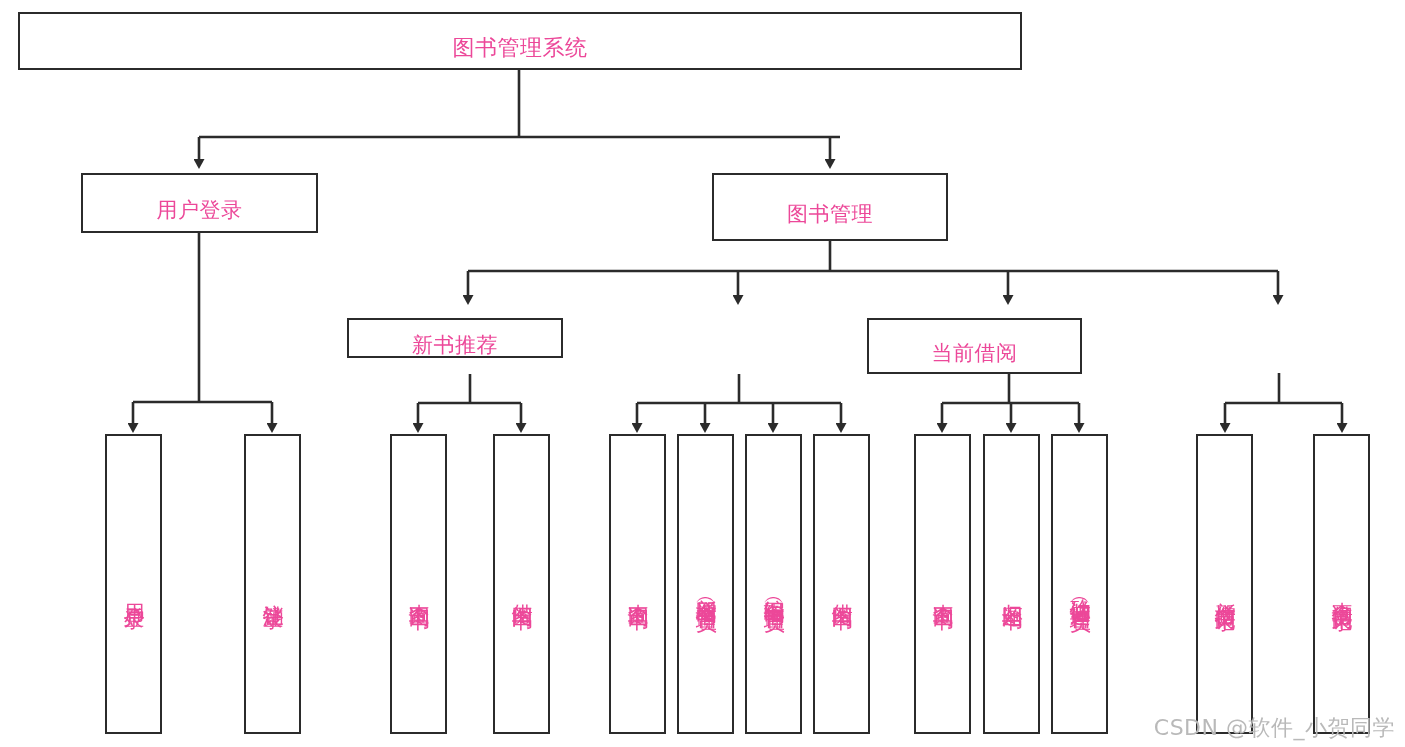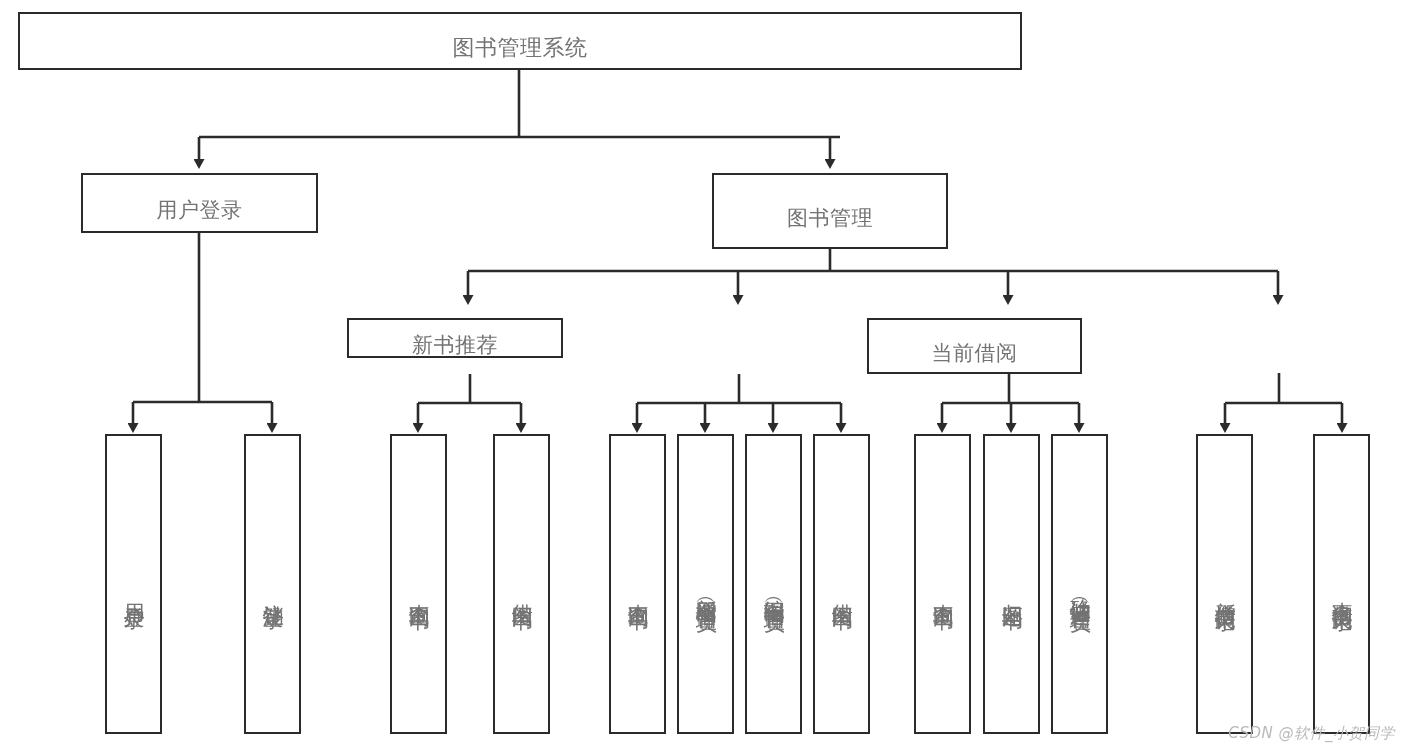--- a/index.html
+++ b/index.html
@@ -27,21 +27,21 @@
     position: absolute;
     box-sizing: border-box;
     background: #ffffff;
     border: 2.5px solid #2b2b2b;
     display: flex;
     align-items: center;
     justify-content: center;
     z-index: 2;
   }
   .node .label {
-    color: #737373;
+    color: #ec4899;
     font-size: 21px;
     line-height: 1.18;
     letter-spacing: 0.5px;
     white-space: nowrap;
     margin-top: 14px;
   }
   .node.vertical {
     align-items: center;
     justify-content: center;
   }
@@ -52,26 +52,25 @@
     line-height: 1.32;
     letter-spacing: 2px;
     white-space: nowrap;
     max-height: 270px;
   }
   .node.root .label { font-size: 22px; }
   .watermark {
     position: absolute;
     right: 10px;
     bottom: 4px;
-    font-size: 15px;
+    font-size: 22px;
     color: #b9b9b9;
     letter-spacing: 0.5px;
     z-index: 3;
     white-space: nowrap;
-    font-style: italic;
   }
 </style>
 </head>
 <body>
 
 <div id="canvas">
 
   <svg id="connectors" viewBox="0 0 1405 747">
     <defs>
       <marker id="arrow" markerWidth="10" markerHeight="11" refX="1" refY="5.5" orient="auto" markerUnits="userSpaceOnUse">
@@ -122,21 +121,21 @@
     </g>
   </svg>
 
   <div class="node root" style="left:18px; top:12px; width:1004px; height:58px;">
     <span class="label">图书管理系统</span>
   </div>
 
   <div class="node" style="left:81px; top:173px; width:237px; height:60px;">
     <span class="label">用户登录</span>
   </div>
-  <div class="node" style="left:712px; top:173px; width:236px; height:76px;">
+  <div class="node" style="left:712px; top:173px; width:236px; height:68px;">
     <span class="label">图书管理</span>
   </div>
 
   <div class="node" style="left:347px; top:318px; width:216px; height:40px;">
     <span class="label">新书推荐</span>
   </div>
   <div class="node" style="left:867px; top:318px; width:215px; height:56px;font-family:Liberation Serif, serif;">
     <span class="label">当前借阅</span>
   </div>
 

